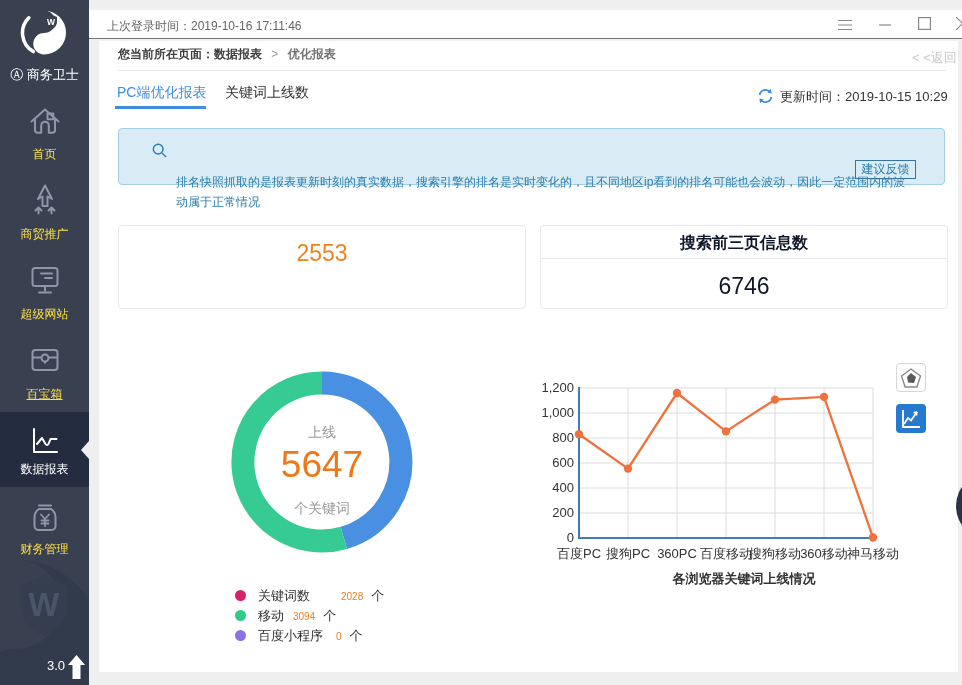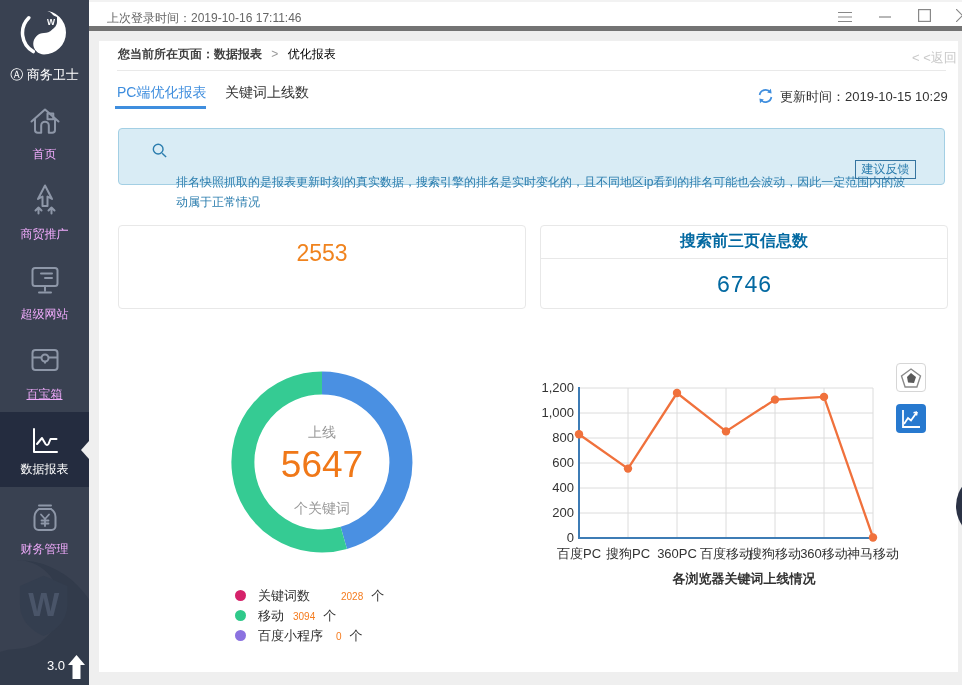--- a/index.html
+++ b/index.html
@@ -1,51 +1,51 @@
 <!DOCTYPE html>
 <html><head>
 <meta charset="utf-8">
 <style>
 * { margin:0; padding:0; box-sizing:border-box; }
 html,body { width:962px; height:685px; overflow:hidden; }
 body { font-family:"Liberation Sans", sans-serif; background:#efefef; position:relative; }
 #sidebar { position:absolute; left:0; top:0; width:89px; height:685px; background:#394151; overflow:hidden; }
 .nicon { position:absolute; left:0; width:89px; text-align:center; }
 .nicon svg { display:inline-block; }
-.nlbl { position:absolute; left:0; width:89px; text-align:center; color:#f0abfc; font-size:12px; }
+.nlbl { position:absolute; left:0; width:89px; text-align:center; color:#fde047; font-size:12px; }
 #selbg { position:absolute; left:0; top:412px; width:89px; height:75px; background:#242c3f; }
 #selarrow { position:absolute; left:81px; top:441px; width:0; height:0; border-top:9px solid transparent; border-bottom:9px solid transparent; border-right:8px solid #efefef; z-index:5; }
 #logo { position:absolute; left:20px; top:8px; }
 #brand { position:absolute; top:66px; left:0; width:89px; text-align:center; color:#fff; font-size:13px; }
 #ver { position:absolute; top:658px; left:47px; color:#fff; font-size:13px; }
 #watermark { position:absolute; left:-79px; top:550px; }
-#topbar { position:absolute; left:89px; top:0; width:873px; height:31px; background:#fff; border-top:2px solid #f2f2f2; border-bottom:5px solid #737373; }
+#topbar { position:absolute; left:89px; top:8px; width:873px; height:31px; background:#fff; border-top:2px solid #f2f2f2; border-bottom:1px solid #737373; }
 #logintime { position:absolute; left:18px; top:8px; font-size:12px; color:#666; }
 .winbtn { position:absolute; top:7px; color:#888; }
 #panel { position:absolute; left:99px; top:41px; width:859px; height:631px; background:#fff; }
 #crumb { position:absolute; left:118px; top:46px; font-size:12px; color:#404040; font-weight:bold; }
 #crumb .sep { color:#999; font-weight:normal; padding:0 6px; }
-#crumb .blue { color:#000000; font-weight:normal; }
+#crumb .blue { color:#737373; font-weight:bold; }
 #back { position:absolute; left:912px; top:49px; font-size:13px; color:#c9c9c9; }
 #crumbline { position:absolute; left:117px; top:70px; width:829px; height:0; border-bottom:1px solid #e9e9e9; }
 .tab { position:absolute; top:84px; font-size:14px; color:#333; }
 #tab1 { left:117px; color:#3f8ede; }
 #tab1:after { content:""; position:absolute; left:-2px; top:22px; width:91px; height:3px; background:#3f8ede; }
 #tab2 { left:225px; }
 #updrow { position:absolute; left:757px; top:88px; font-size:13px; color:#333; }
 #infobox { position:absolute; left:118px; top:128px; width:827px; height:57px; background:#d9ecf5; border:1px solid #a3cfe4; border-radius:4px; }
 #infotext { position:absolute; left:57px; top:12px; width:736px; font-size:12px; color:#2b7dae; line-height:19.5px;margin-top:32px; }
 #fdbtn { position:absolute; left:736px; top:31px; width:61px; height:19px; line-height:17px; text-align:center; border:1px solid #35749f; color:#2b7dae; font-size:12px; background:transparent; }
 .card { position:absolute; top:225px; width:408px; height:84px; background:#fff; border:1px solid #e8e8e8; border-radius:4px; }
 #card1 { left:118px; }
 #card2 { left:540px; }
 .cardhead { height:33px; line-height:33px; text-align:center; font-size:16px; font-weight:bold; border-bottom:1px solid #e8e8e8; }
 .cardbody { height:49px; line-height:55px; text-align:center; font-size:23px; }
 .orange { color:#f0831e; }
-.blue2 { color:#0369a1;font-family:Liberation Mono, monospace; }
+.blue2 { color:#0f172a; }
 #donut { position:absolute; left:230px; top:370px; }
 #dcenter { position:absolute; left:232px; top:0; width:180px; text-align:center; }
 #dcenter .t1 { position:absolute; left:0; width:180px; top:424px; font-size:14px; color:#999; }
 #dcenter .t2 { position:absolute; left:0; width:180px; top:444px; font-size:37px; color:#f07818; }
 #dcenter .t3 { position:absolute; left:0; width:180px; top:500px; font-size:14px; color:#999; }
 #legend { position:absolute; left:235px; top:586px; font-size:13px; color:#333; }
 .lrow { height:19.8px; line-height:19.8px; }
 .dot { display:inline-block; width:11px; height:11px; border-radius:50%; margin-right:12px; vertical-align:-1px; }
 .lval { color:#f57c1f; font-size:10px; }
 #linechart { position:absolute; left:540px; top:380px; }

